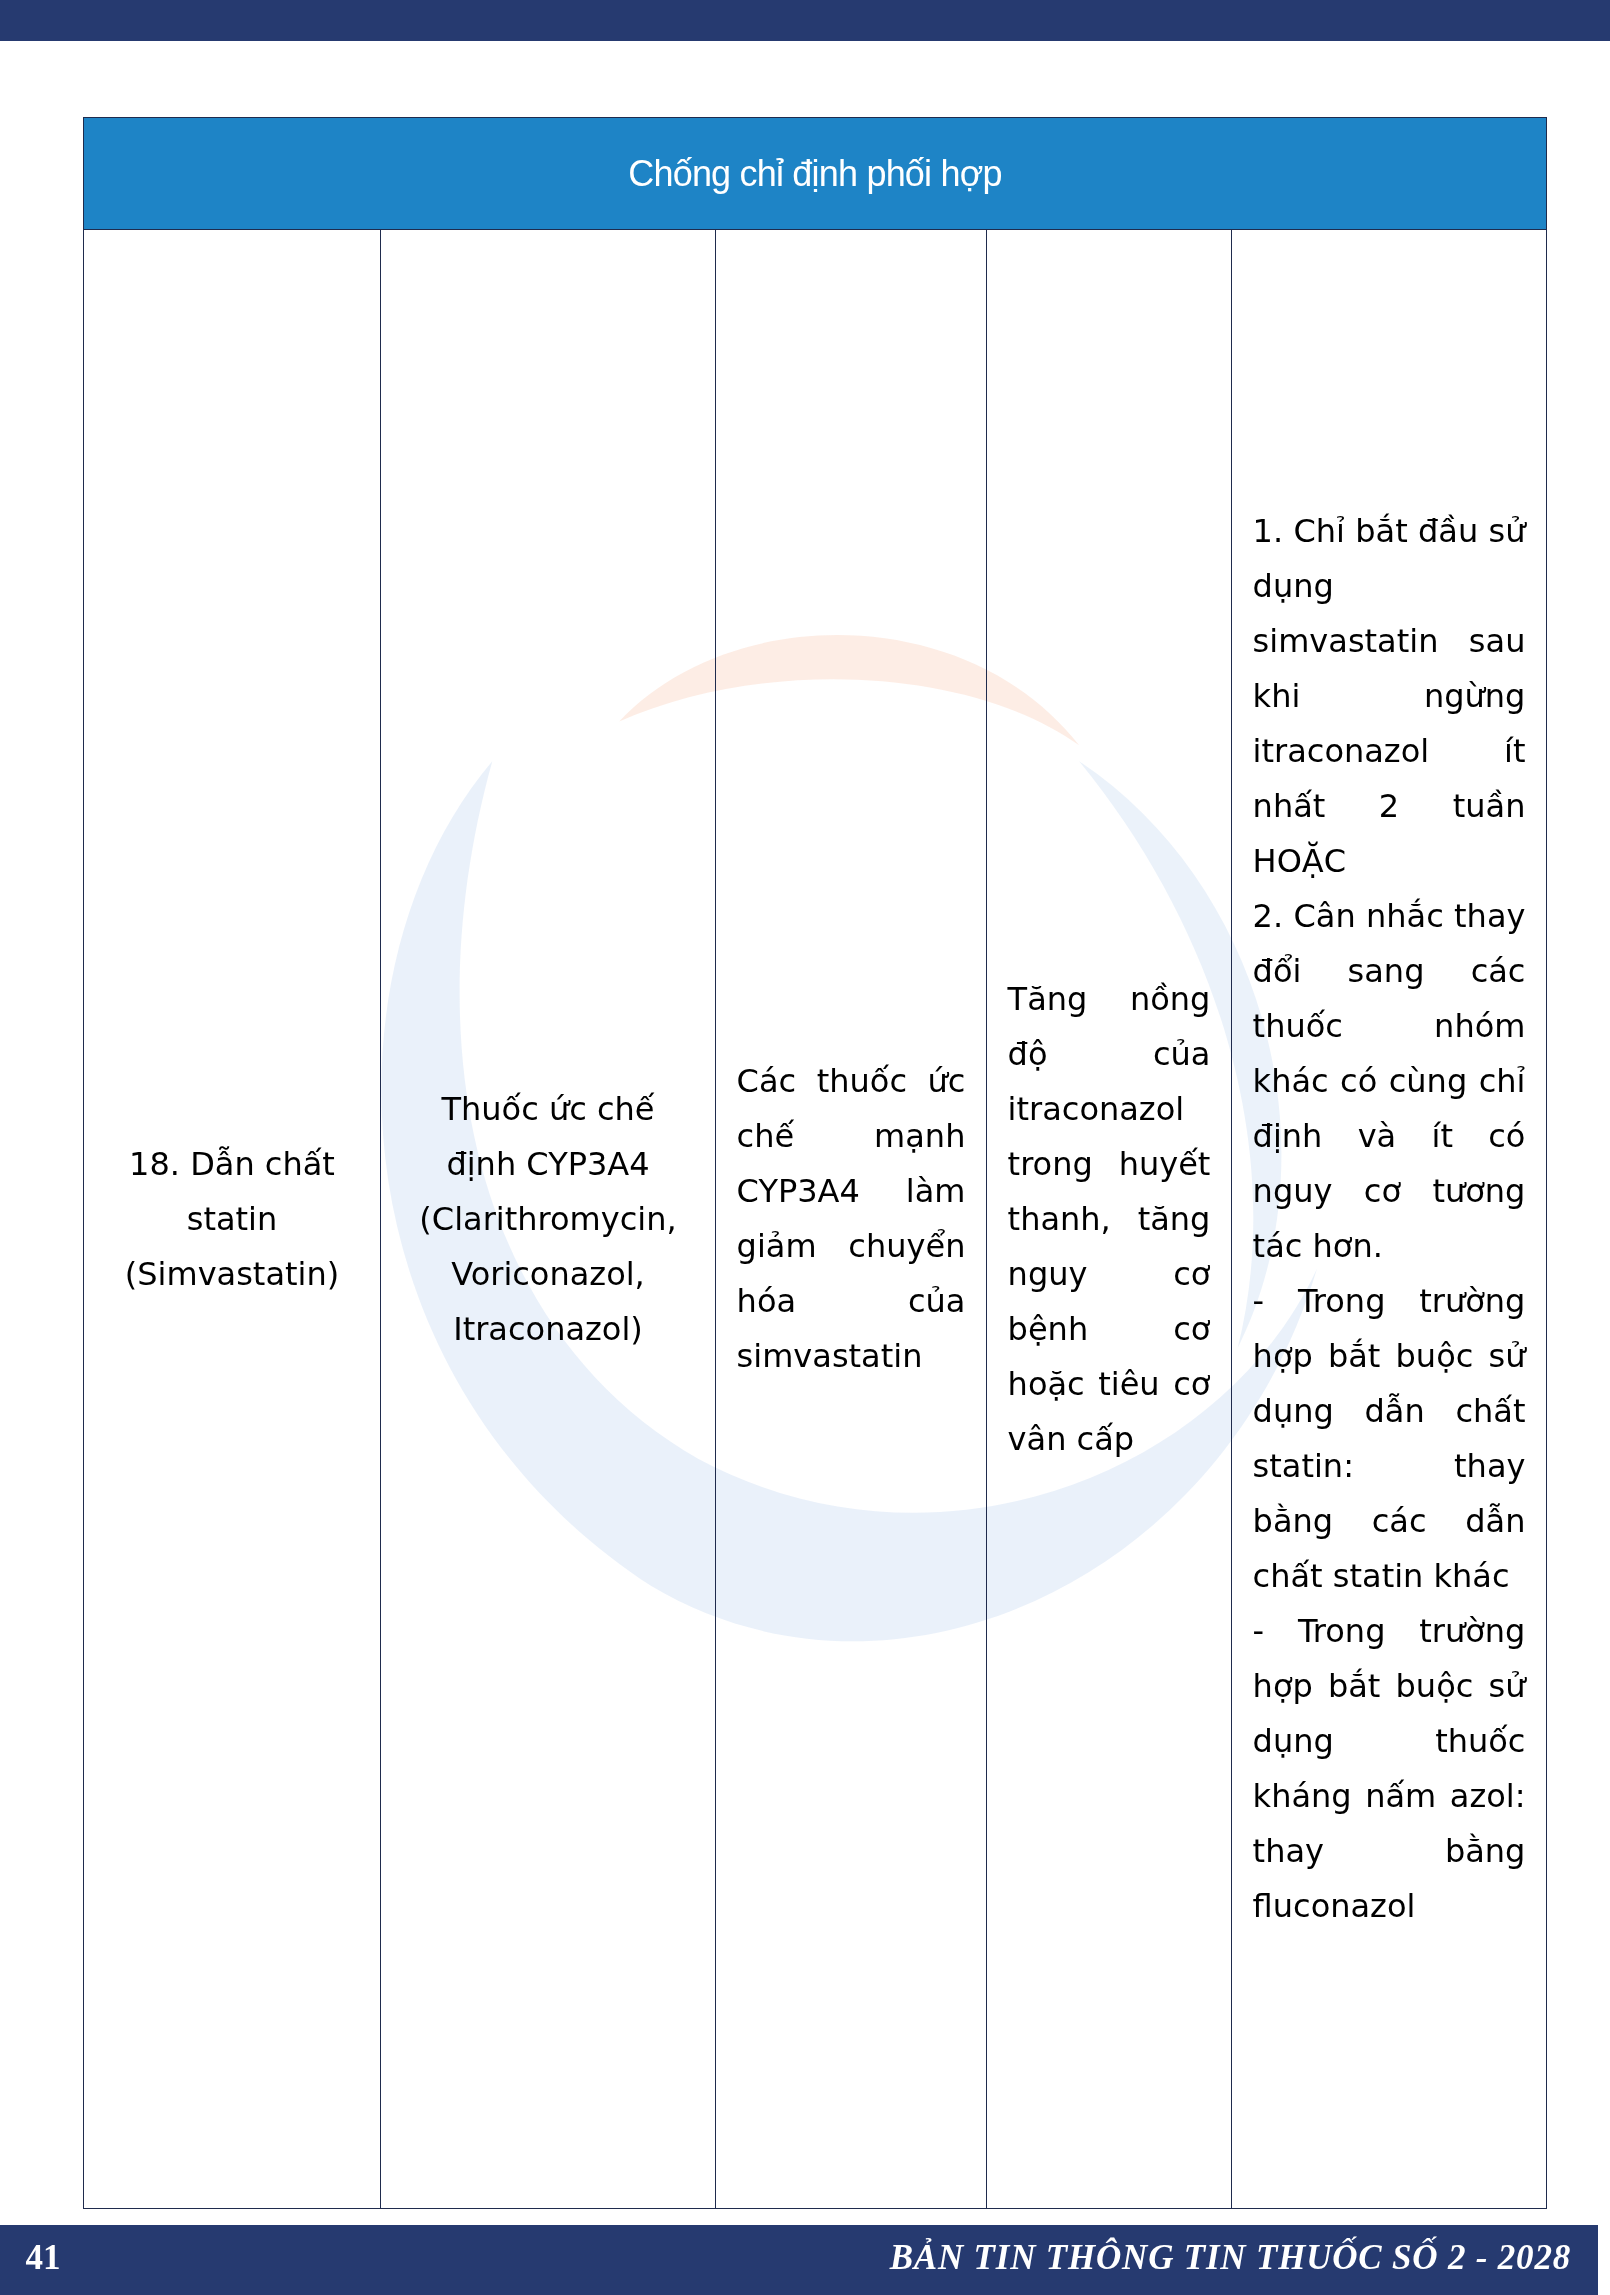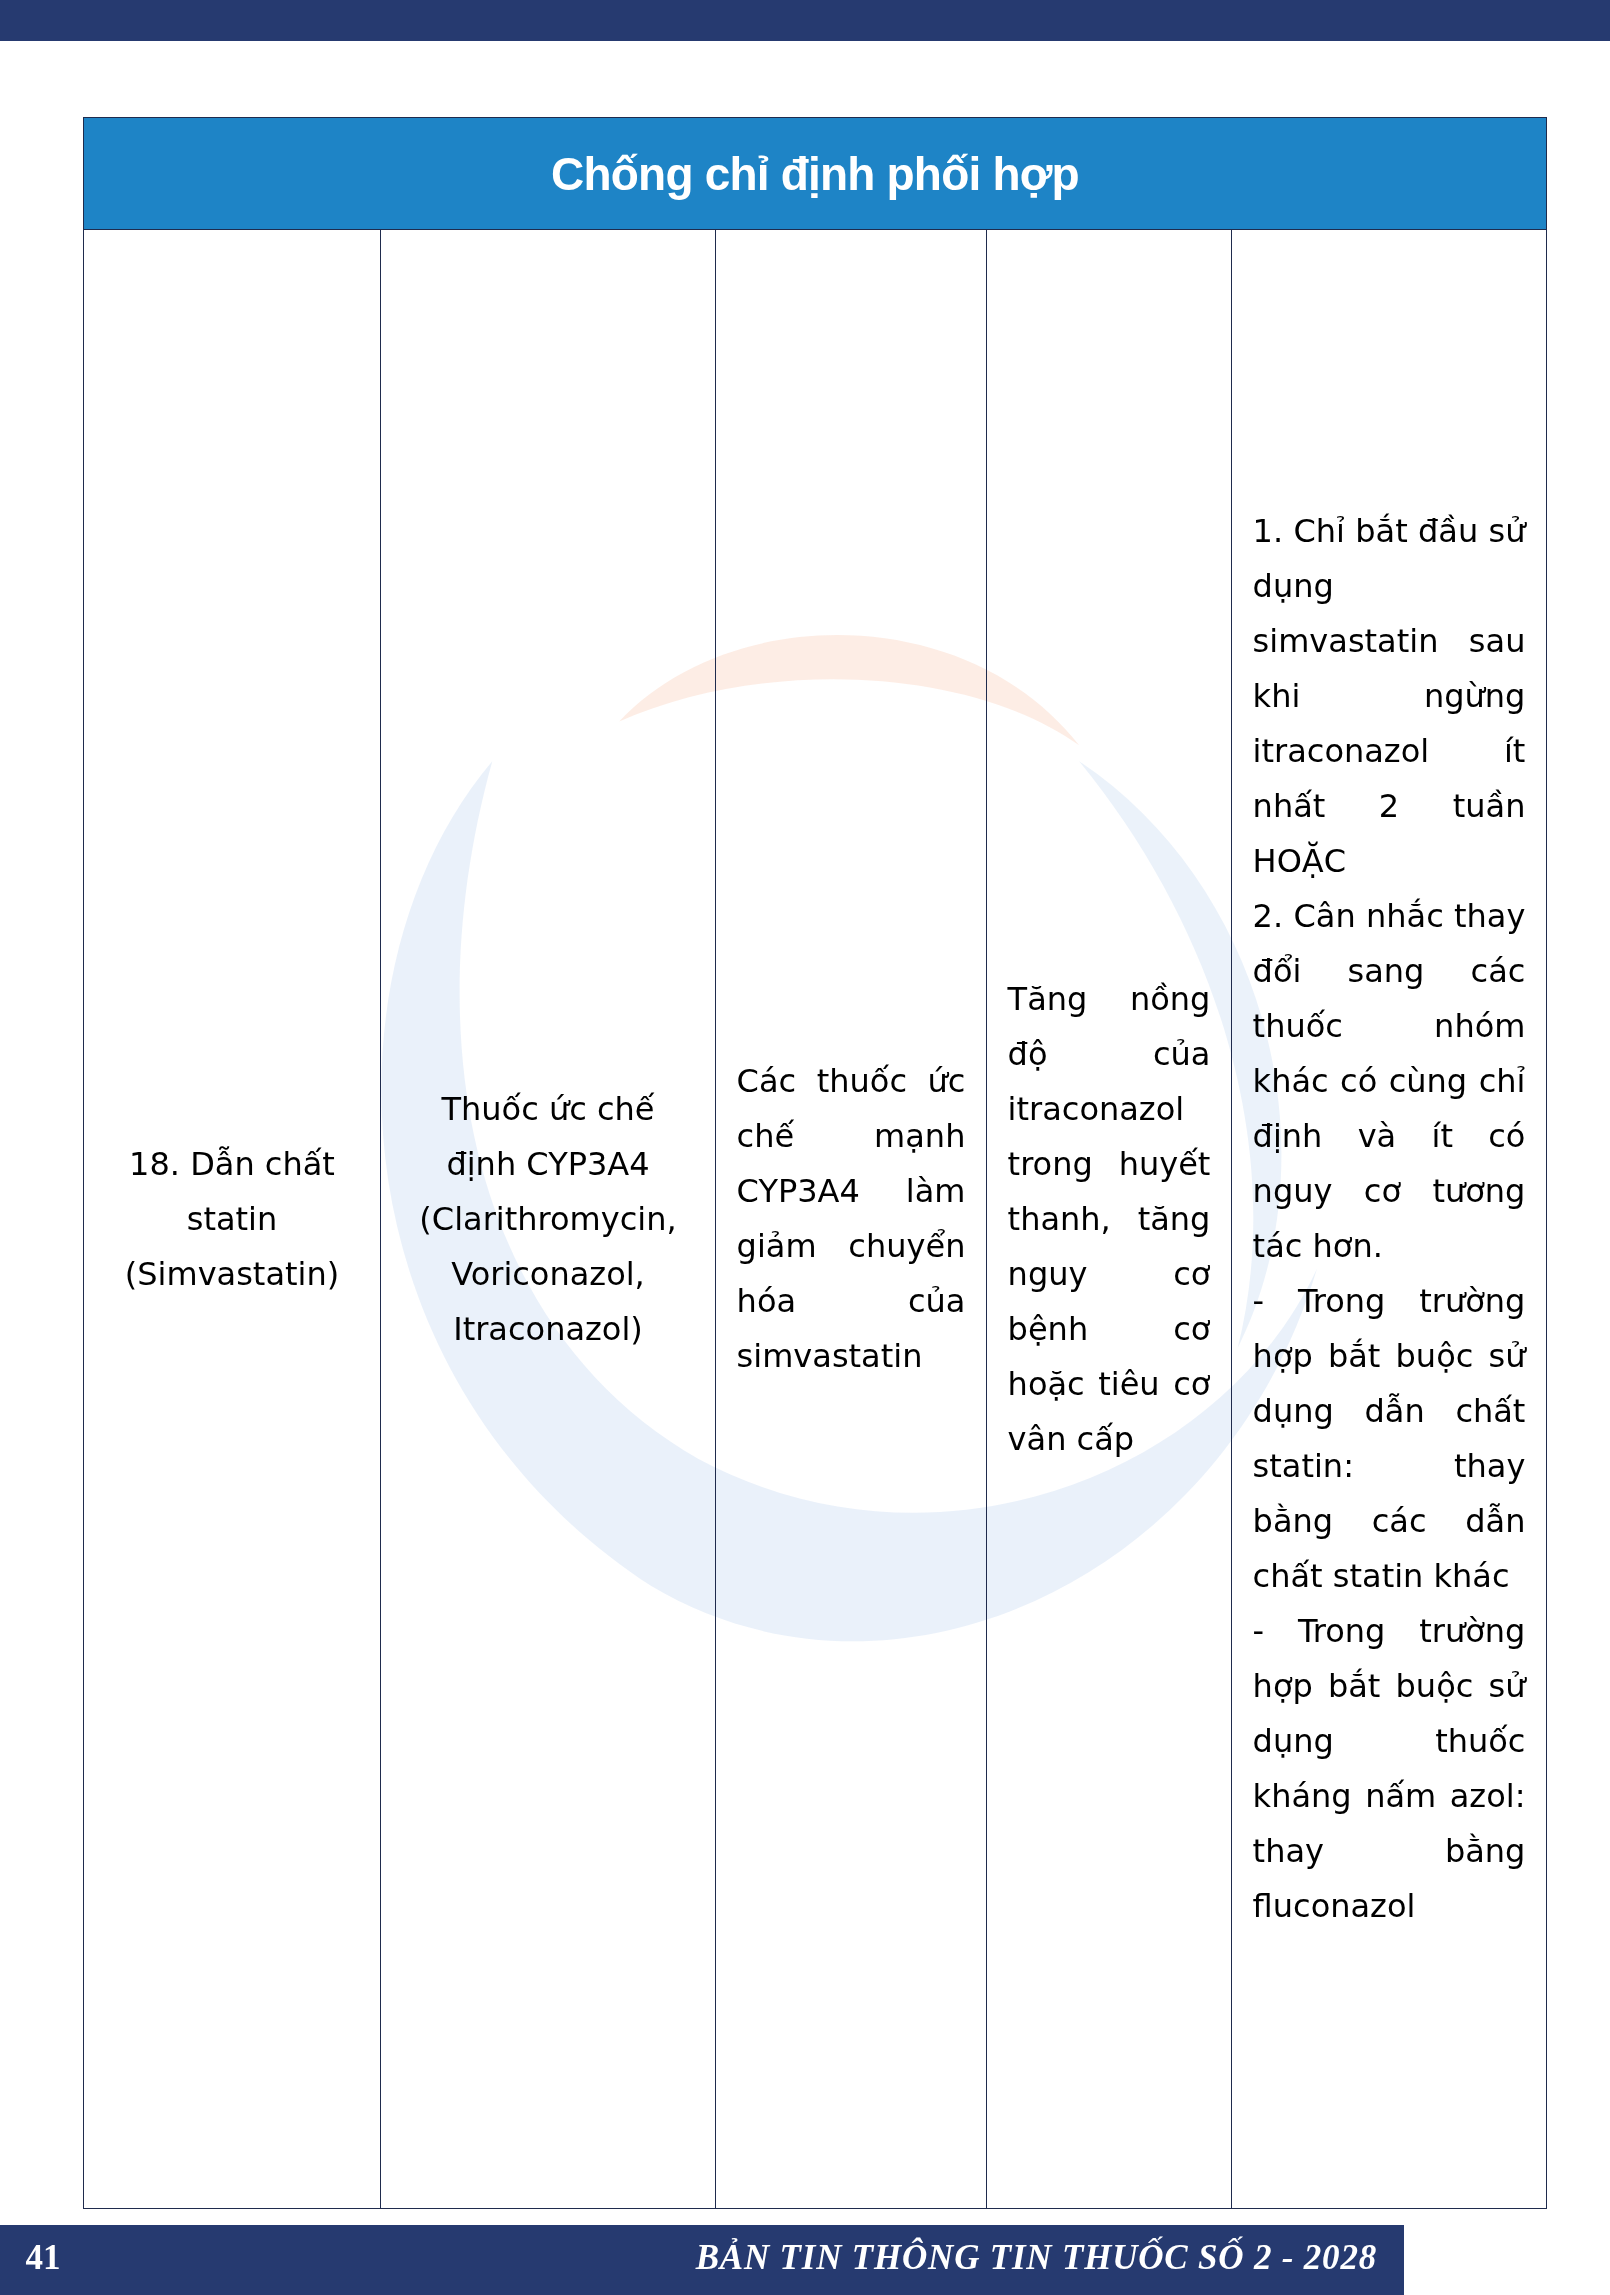--- a/index.html
+++ b/index.html
@@ -8,39 +8,39 @@
     background:#ffffff;
     font-family:"DejaVu Sans", sans-serif;
   }
   .top-bar { position:absolute; left:0; top:0; width:1611px; height:41px; background:#263a70; }
   .watermark { position:absolute; left:286px; top:555px; width:1047px; height:1126px; pointer-events:none; }
   .table-wrap { position:absolute; left:83px; top:117px; width:1463px; height:2092px; }
   table { border-collapse:collapse; width:100%; height:100%; table-layout:fixed; }
   td, th { border:1.6px solid #1f2b4d; }
   .title-row th {
     height:109px; background:#1e84c6; color:#ffffff;
-    font-family:"Liberation Sans", sans-serif; font-weight:bold;
-    font-size:46px; letter-spacing:-0.8px; text-align:center; vertical-align:middle;
+    font-family:"Liberation Sans", sans-serif; font-weight:normal;
+    font-size:36px; letter-spacing:-0.8px; text-align:center; vertical-align:middle;
   }
   .head-row th {
     height:164px; background:#fe6235; color:#fff6ee;
     font-family:"Liberation Sans", sans-serif; font-size:36px; line-height:54px;
     text-align:center; vertical-align:middle; padding:0 12.7px; letter-spacing:-0.8px;
   }
   .head-row th.bold { font-weight:bold; }
   .head-row th.normal { font-weight:normal; }
   .body-row td {
     background:transparent; color:#000000; vertical-align:middle;
     font-family:"DejaVu Sans", sans-serif; font-size:32px; line-height:55px;
     padding:0 20.6px;
   }
   .center { text-align:center;margin-left:12px; }
   .justify { text-align:justify; }
   .line { display:block; }
-  .footer { position:absolute; left:0; top:2225px; width:1404px; height:71px; background:#263a70; }
+  .footer { position:absolute; left:0; top:2225px; width:1598px; height:71px; background:#263a70; }
   .page-num {
     position:absolute; left:25.4px; top:12.7px; color:#ffffff;
     font-family:"Liberation Serif", serif; font-weight:bold; font-size:35px;
   }
   .footer-title {
     position:absolute; right:27px; top:12.7px; color:#ffffff;
     font-family:"Liberation Serif", serif; font-weight:bold; font-style:italic; font-size:35px; letter-spacing:0.8px;
   }
 </style>
 </head>

